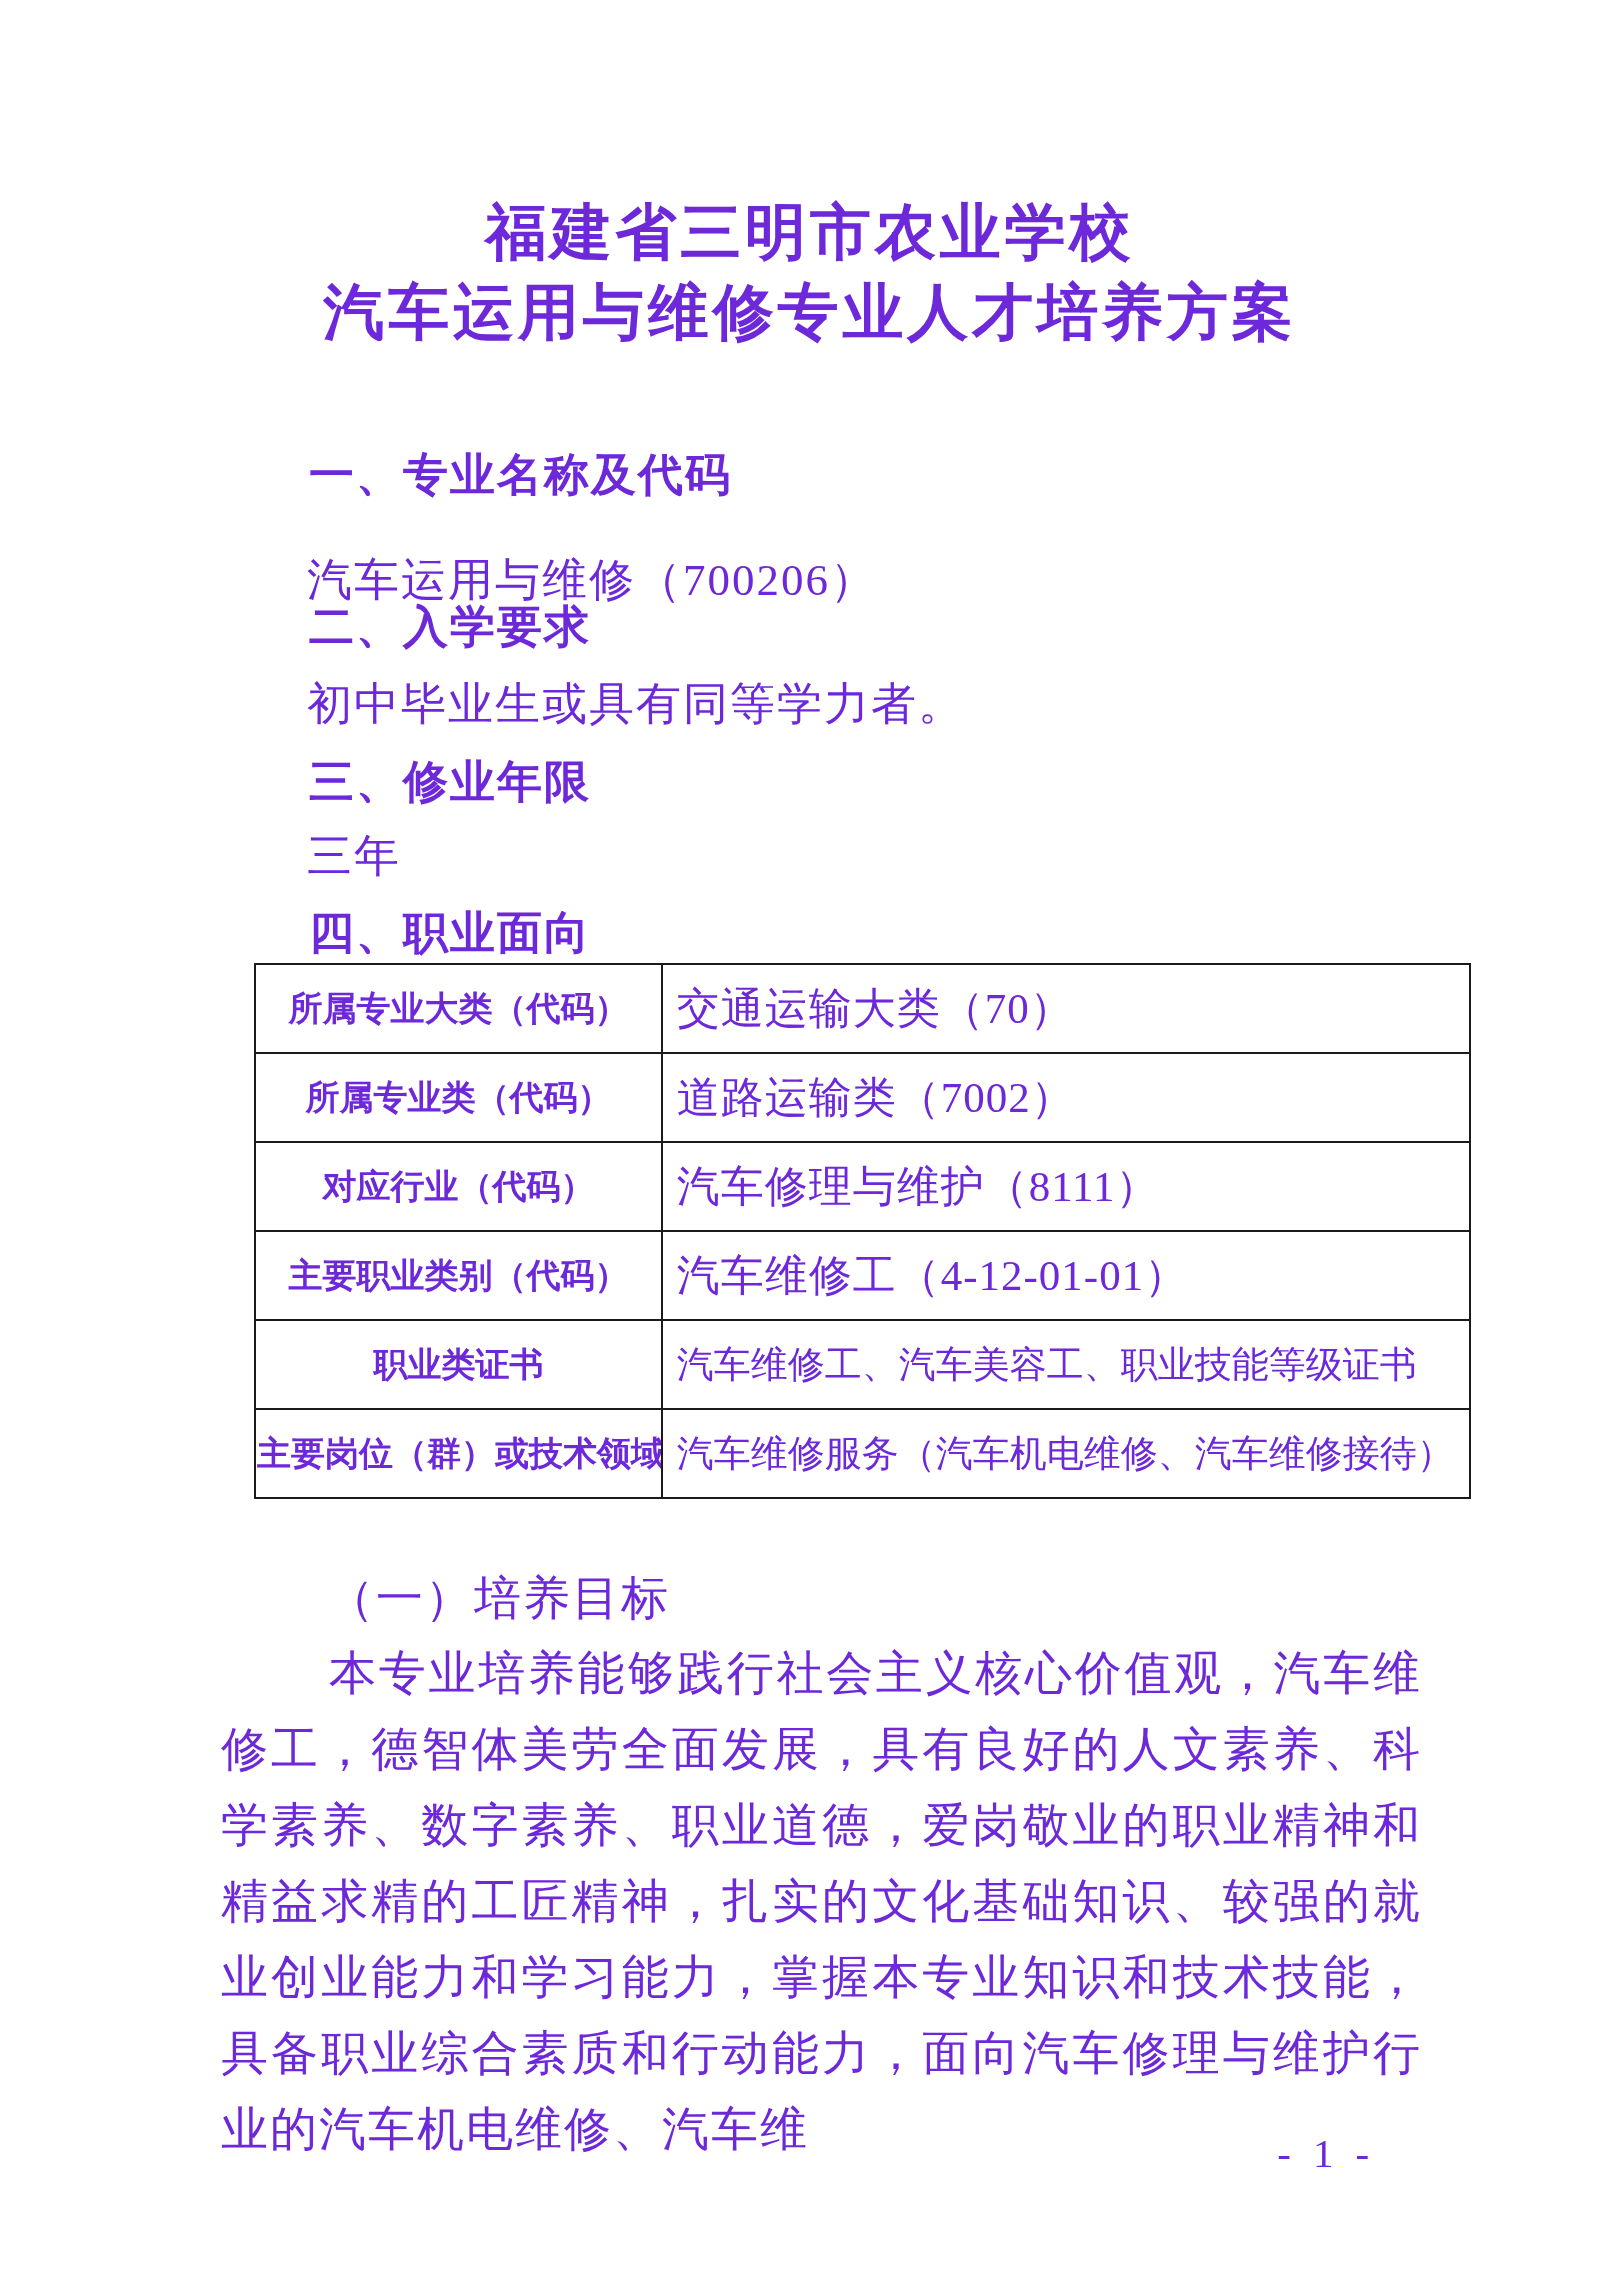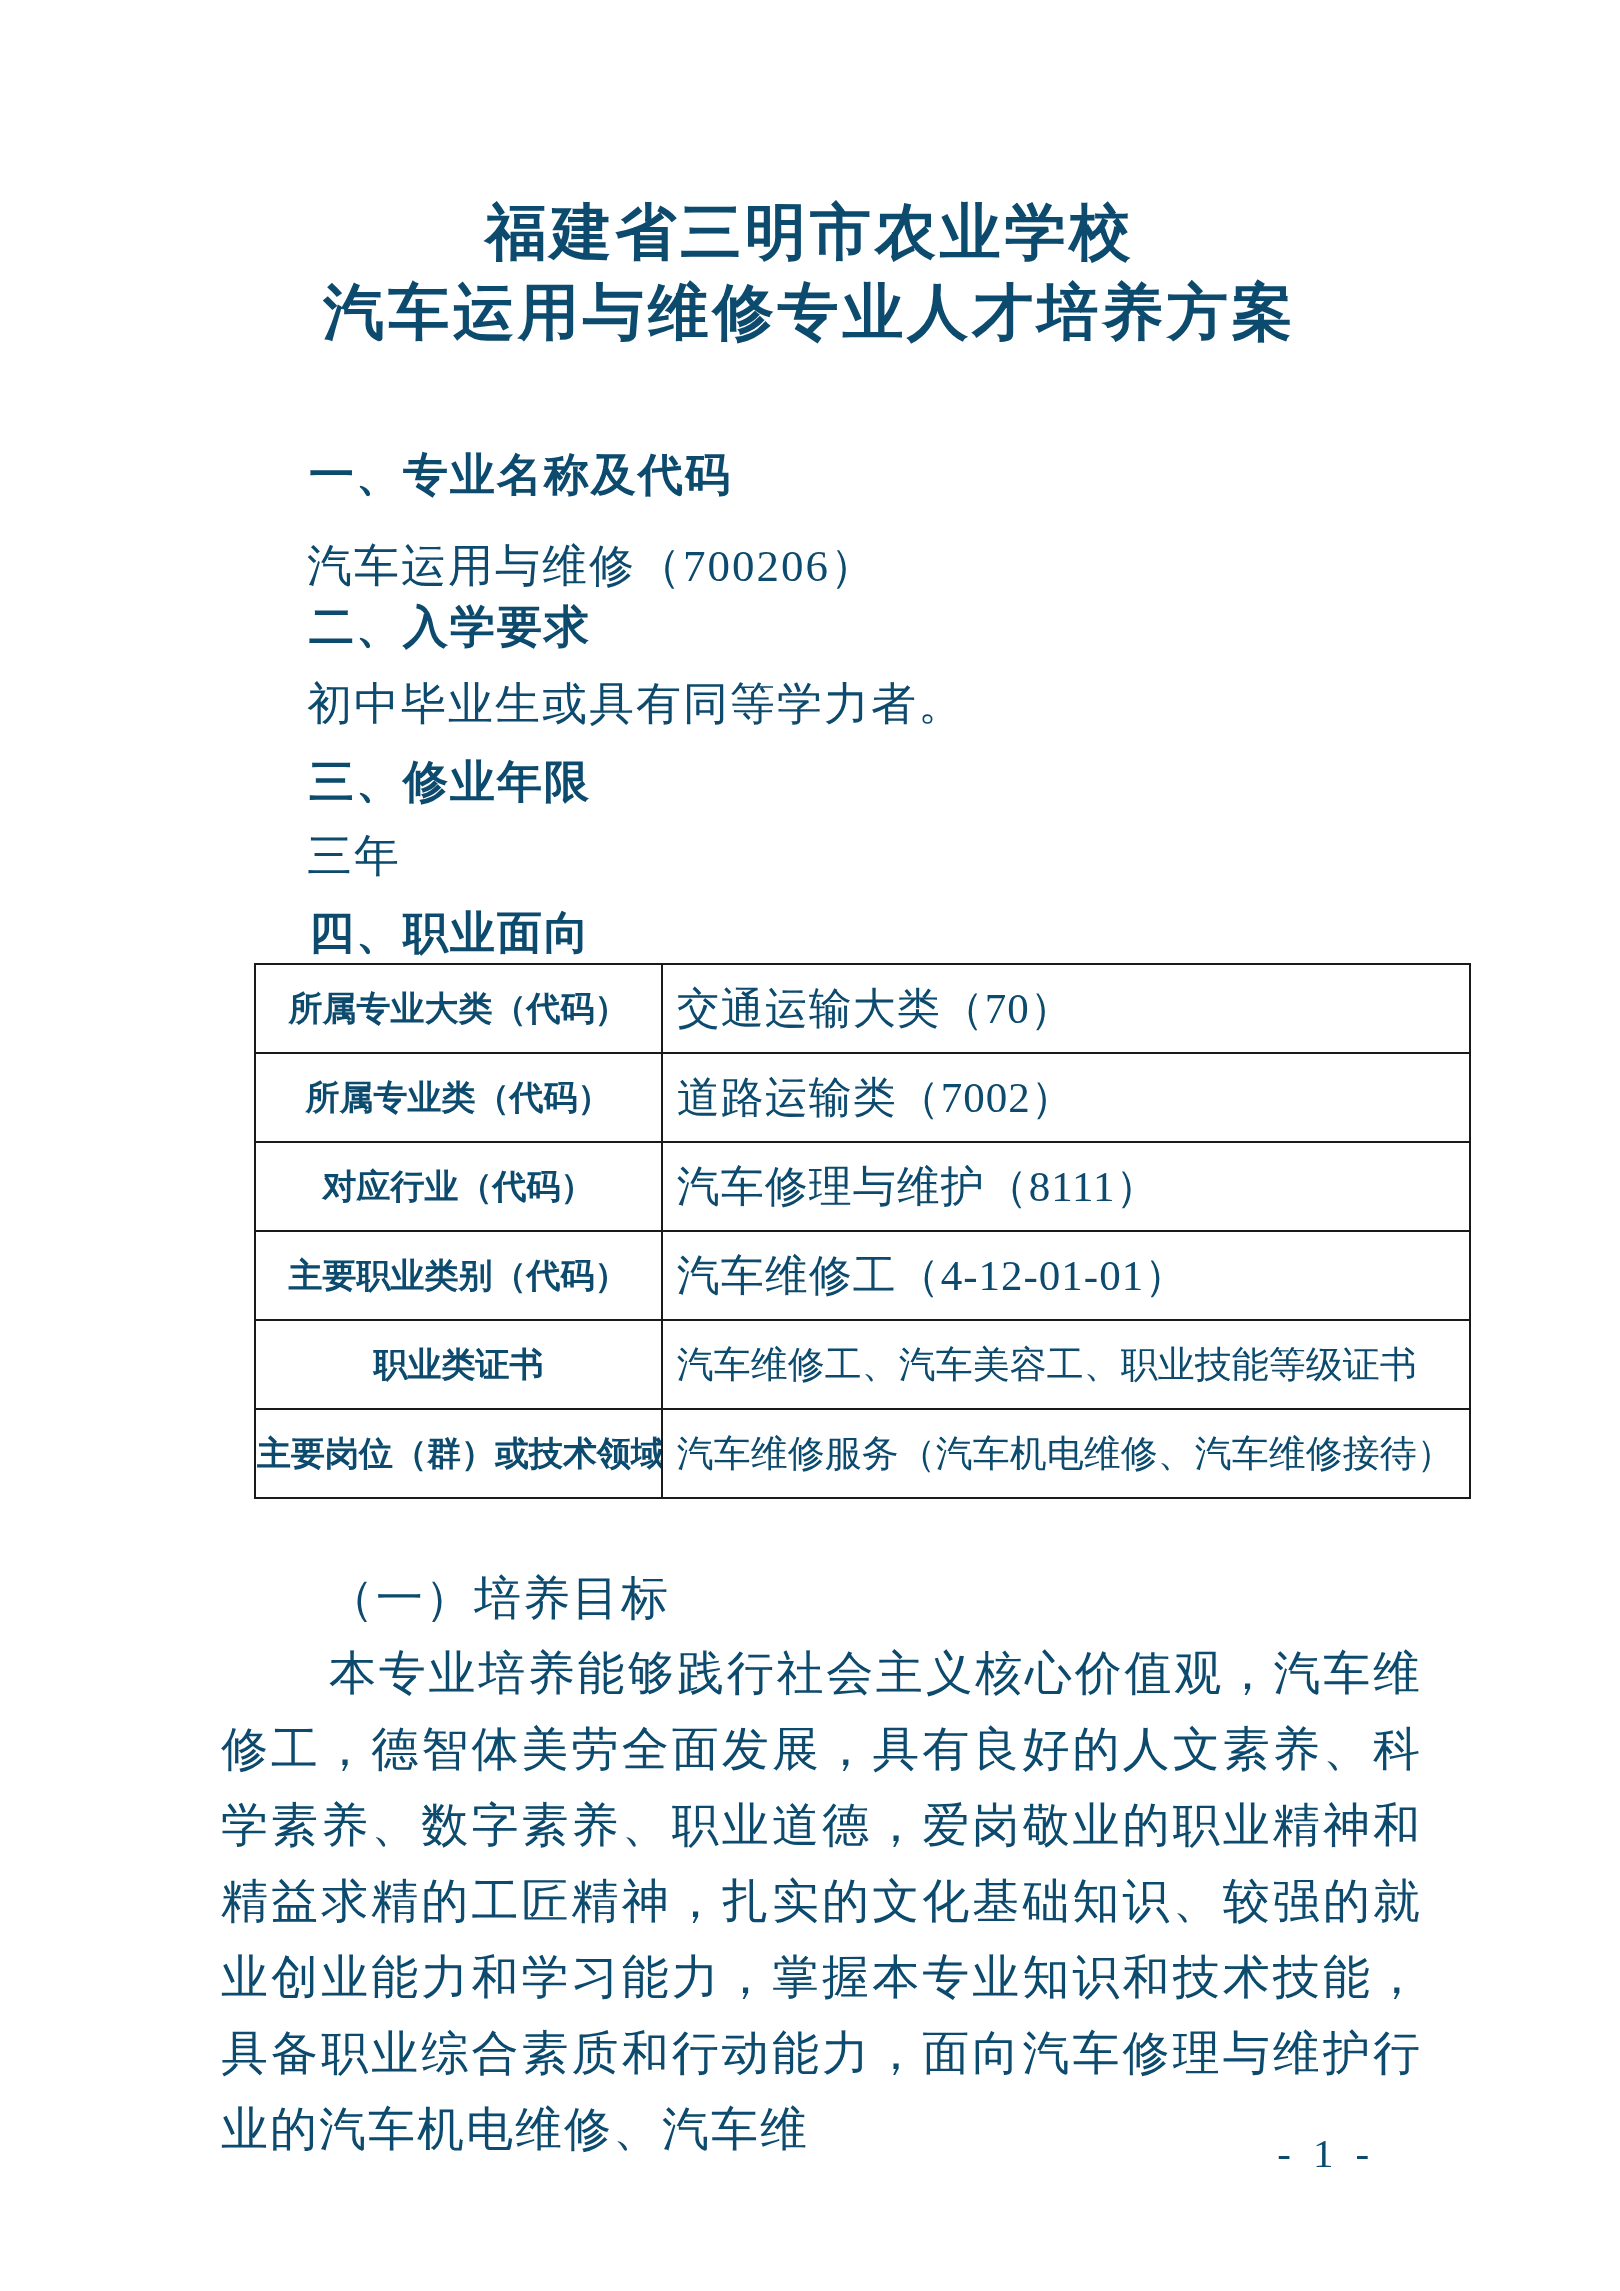--- a/index.html
+++ b/index.html
@@ -2,21 +2,21 @@
 <html><head>
 <meta charset="utf-8">
 <style>
   html, body { margin: 0; padding: 0; background: #9c9c9c; }
   .page {
     position: relative;
     width: 1620px;
     height: 2292px;
     margin: 0 auto;
     background: #ffffff;
-    color: #0c4a6e;
+    color: #6d28d9;
     overflow: hidden;
     font-family: "Liberation Serif", "DejaVu Serif", serif;
   }
   
   .title {
     position: absolute;
     top: 193px;
     left: 0;
     width: 100%;
     text-align: center;
@@ -125,21 +125,21 @@
 <body>
 
 <div class="page">
 
   <header class="title">
     <div>福建省三明市农业学校</div>
     <div>汽车运用与维修专业人才培养方案</div>
   </header>
 
   <div class="hd" style="top:437px">一、专业名称及代码</div>
-  <div class="bd" style="top:528px">汽车运用与维修（700206）</div>
+  <div class="bd" style="top:542px">汽车运用与维修（700206）</div>
 
   <div class="hd" style="top:589px">二、入学要求</div>
   <div class="bd" style="top:666px">初中毕业生或具有同等学力者。</div>
 
   <div class="hd" style="top:744px">三、修业年限</div>
   <div class="bd" style="top:818px">三年</div>
 
   <div class="hd" style="top:895px">四、职业面向</div>
 
   <table class="career">

